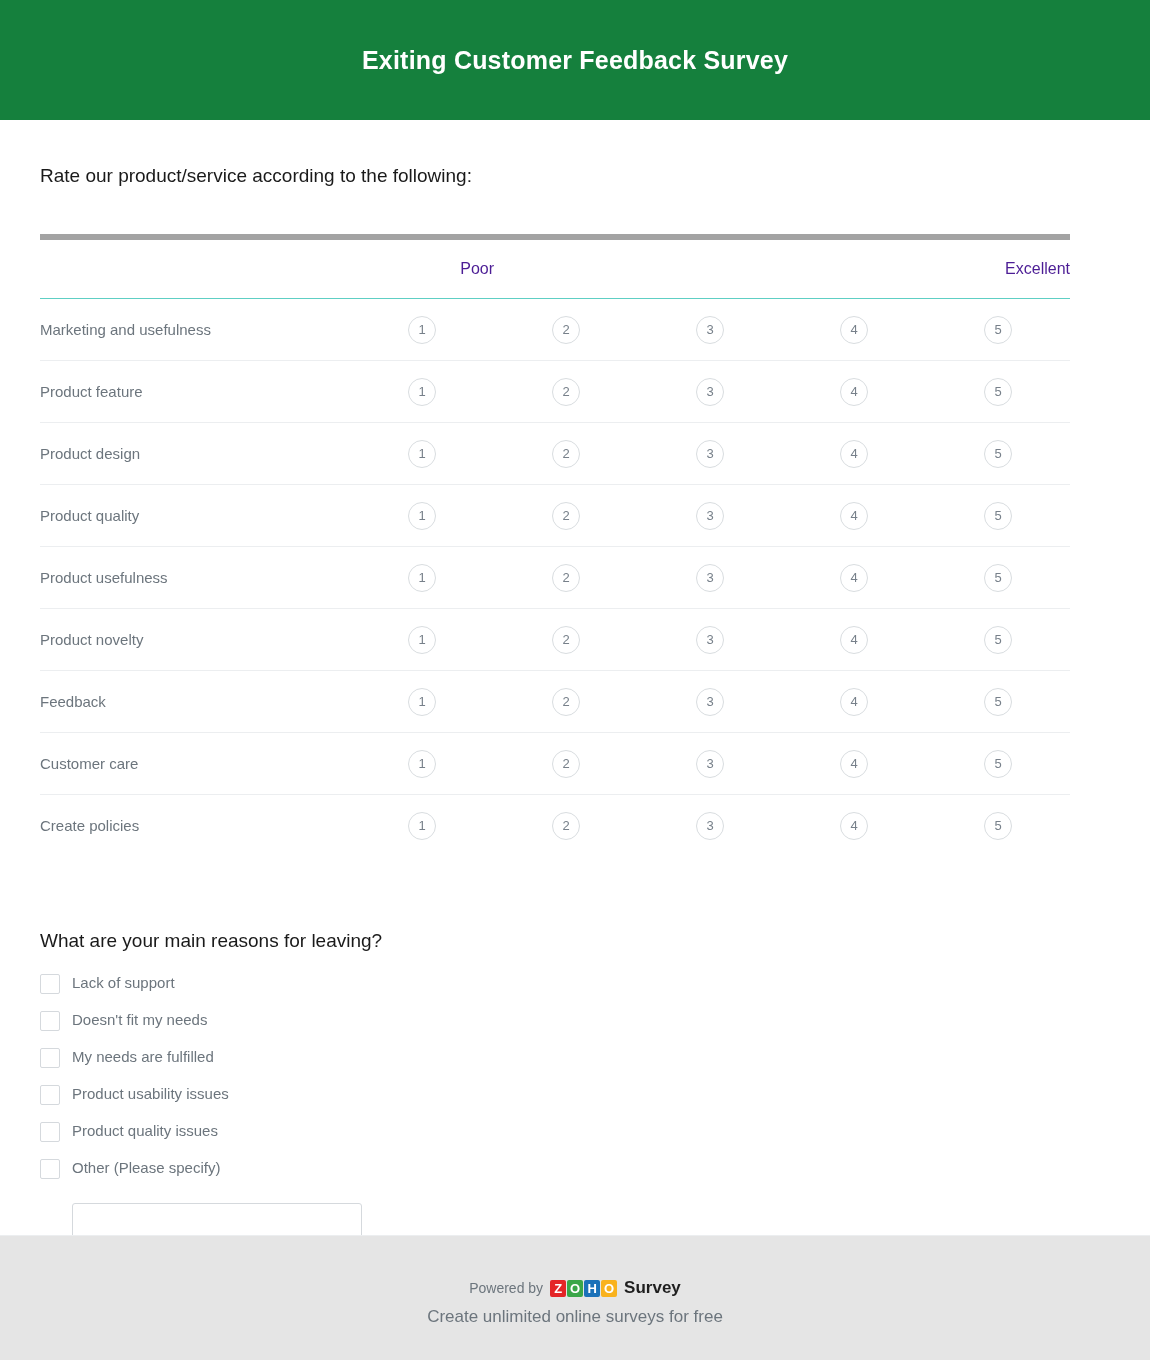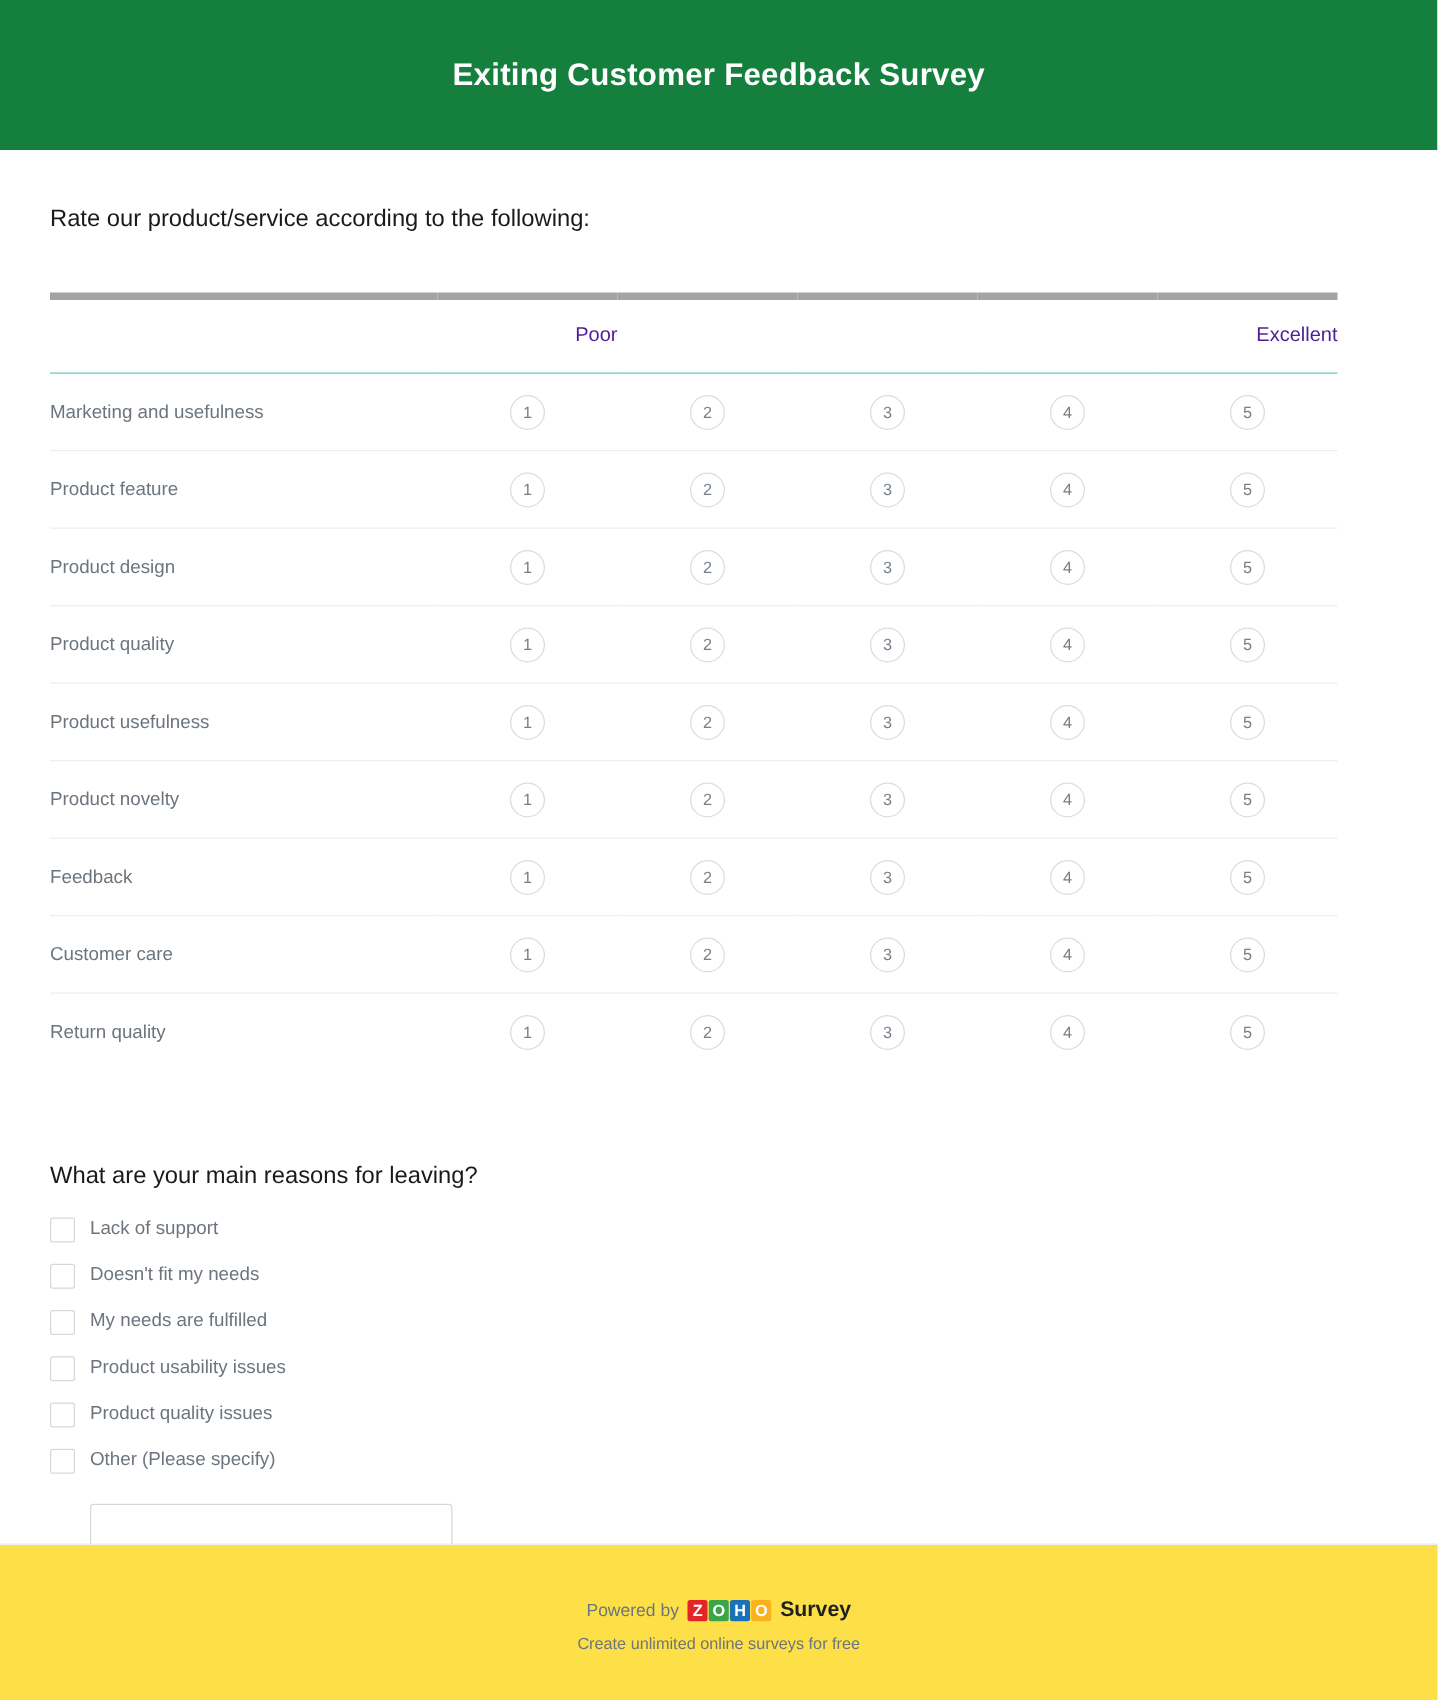--- a/index.html
+++ b/index.html
@@ -147,21 +147,21 @@
     outline: none;
   }
 
   
   .survey-footer {
     position: absolute;
     left: 0;
     top: 1235px;
     width: 1150px;
     height: 125px;
-    background: #fde047;
+    background: #e5e5e5;
     border-top: 1px solid #eceef0;
     box-sizing: border-box;
     display: flex;
     flex-direction: column;
     align-items: center;
     justify-content: flex-start;
     padding-top: 42px;
   }
   .powered-line {
     display: flex;
@@ -189,21 +189,21 @@
   .zt-green  { background: #3aa648; }
   .zt-blue   { background: #1b71b8; }
   .zt-yellow { background: #f9b21d; }
   .survey-word {
     font-size: 17px;
     font-weight: bold;
     color: #1f1f1f;
   }
   .footer-sub {
     margin-top: 9px;
-    font-size: 13px;
+    font-size: 17px;
     color: #6c757d;
   }
 </style>
 </head>
 <body>
 
 <div class="survey-header">
   <h1>Exiting Customer Feedback Survey</h1>
 </div>
 
@@ -291,21 +291,21 @@
             </tr>
             <tr>
               <td class="row-label">Customer care</td>
               <td class="rate-cell"><span class="rate-circle">1</span></td>
               <td class="rate-cell"><span class="rate-circle">2</span></td>
               <td class="rate-cell"><span class="rate-circle">3</span></td>
               <td class="rate-cell"><span class="rate-circle">4</span></td>
               <td class="rate-cell"><span class="rate-circle">5</span></td>
             </tr>
             <tr>
-              <td class="row-label">Return quality</td>
+              <td class="row-label">Create policies</td>
               <td class="rate-cell"><span class="rate-circle">1</span></td>
               <td class="rate-cell"><span class="rate-circle">2</span></td>
               <td class="rate-cell"><span class="rate-circle">3</span></td>
               <td class="rate-cell"><span class="rate-circle">4</span></td>
               <td class="rate-cell"><span class="rate-circle">5</span></td>
             </tr>
           </tbody>
       </table>
     </div>
   </div>

